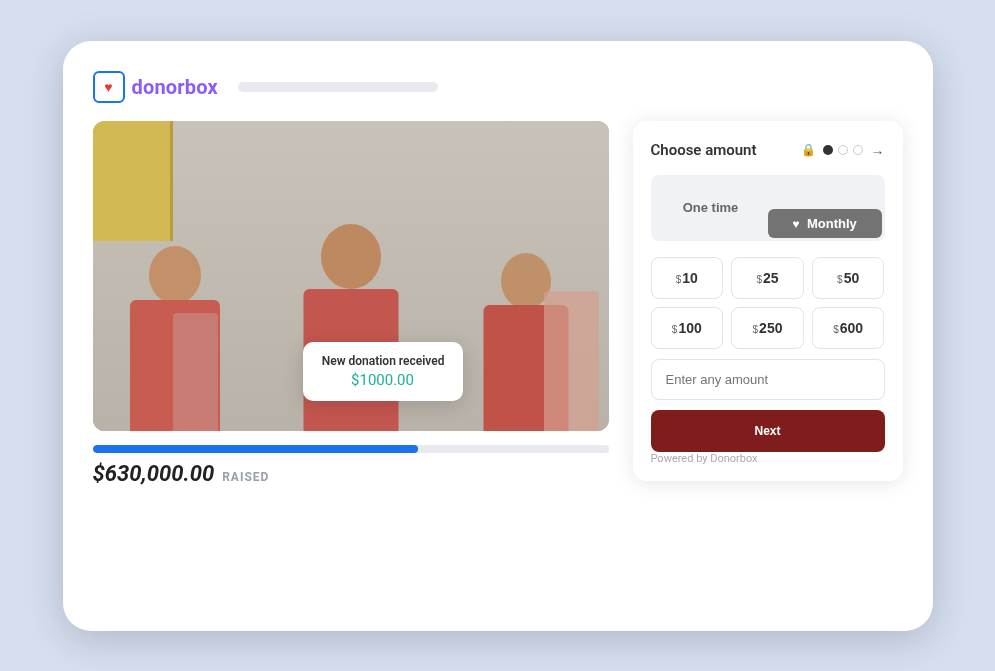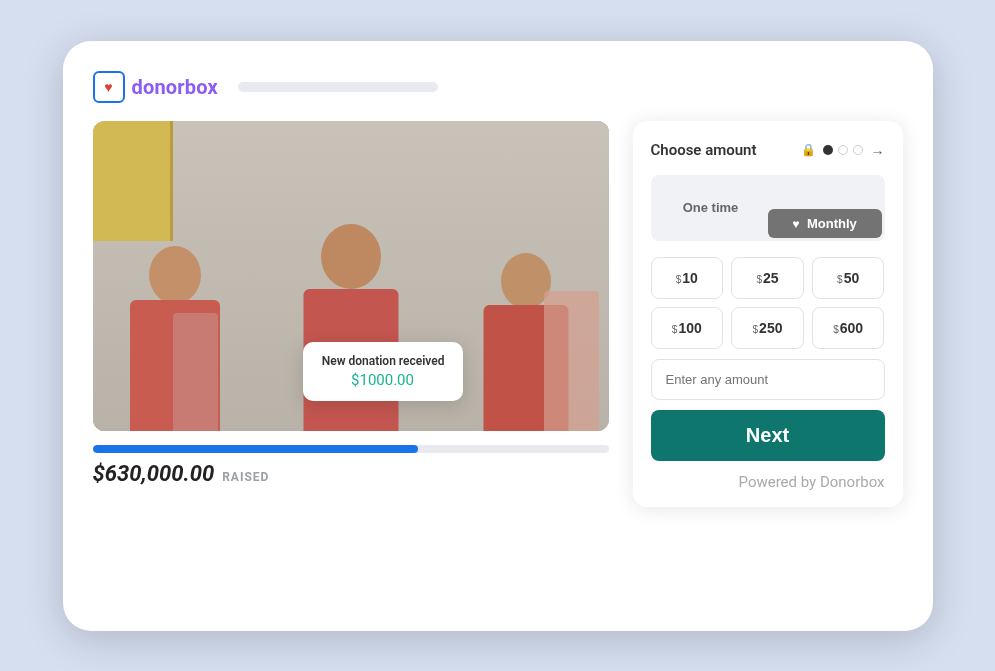--- a/index.html
+++ b/index.html
@@ -270,33 +270,33 @@
       border-radius: 8px;
       padding: 12px 14px;
       font-size: 13px;
       color: #aaa;
       outline: none;
       margin-bottom: 10px;
     }
     
     .next-btn {
       width: 100%;
-      background: #0f766e;
+      background: #7f1d1d;
       color: #fff;
       border: none;
       border-radius: 8px;
       padding: 14px;
-      font-size: 20px;
+      font-size: 12px;
       font-weight: 600;
       cursor: pointer;
-      margin-bottom: 12px;
+      margin-bottom: 0;
     }
     .powered-by {
-      text-align: right;
-      font-size: 15px;
+      text-align: left;
+      font-size: 11px;
       color: #aaa;
     }
   </style>
 </head>
 <body>
 
 <div class="device-frame">
 
   <div class="header">
     <div class="logo-box">

